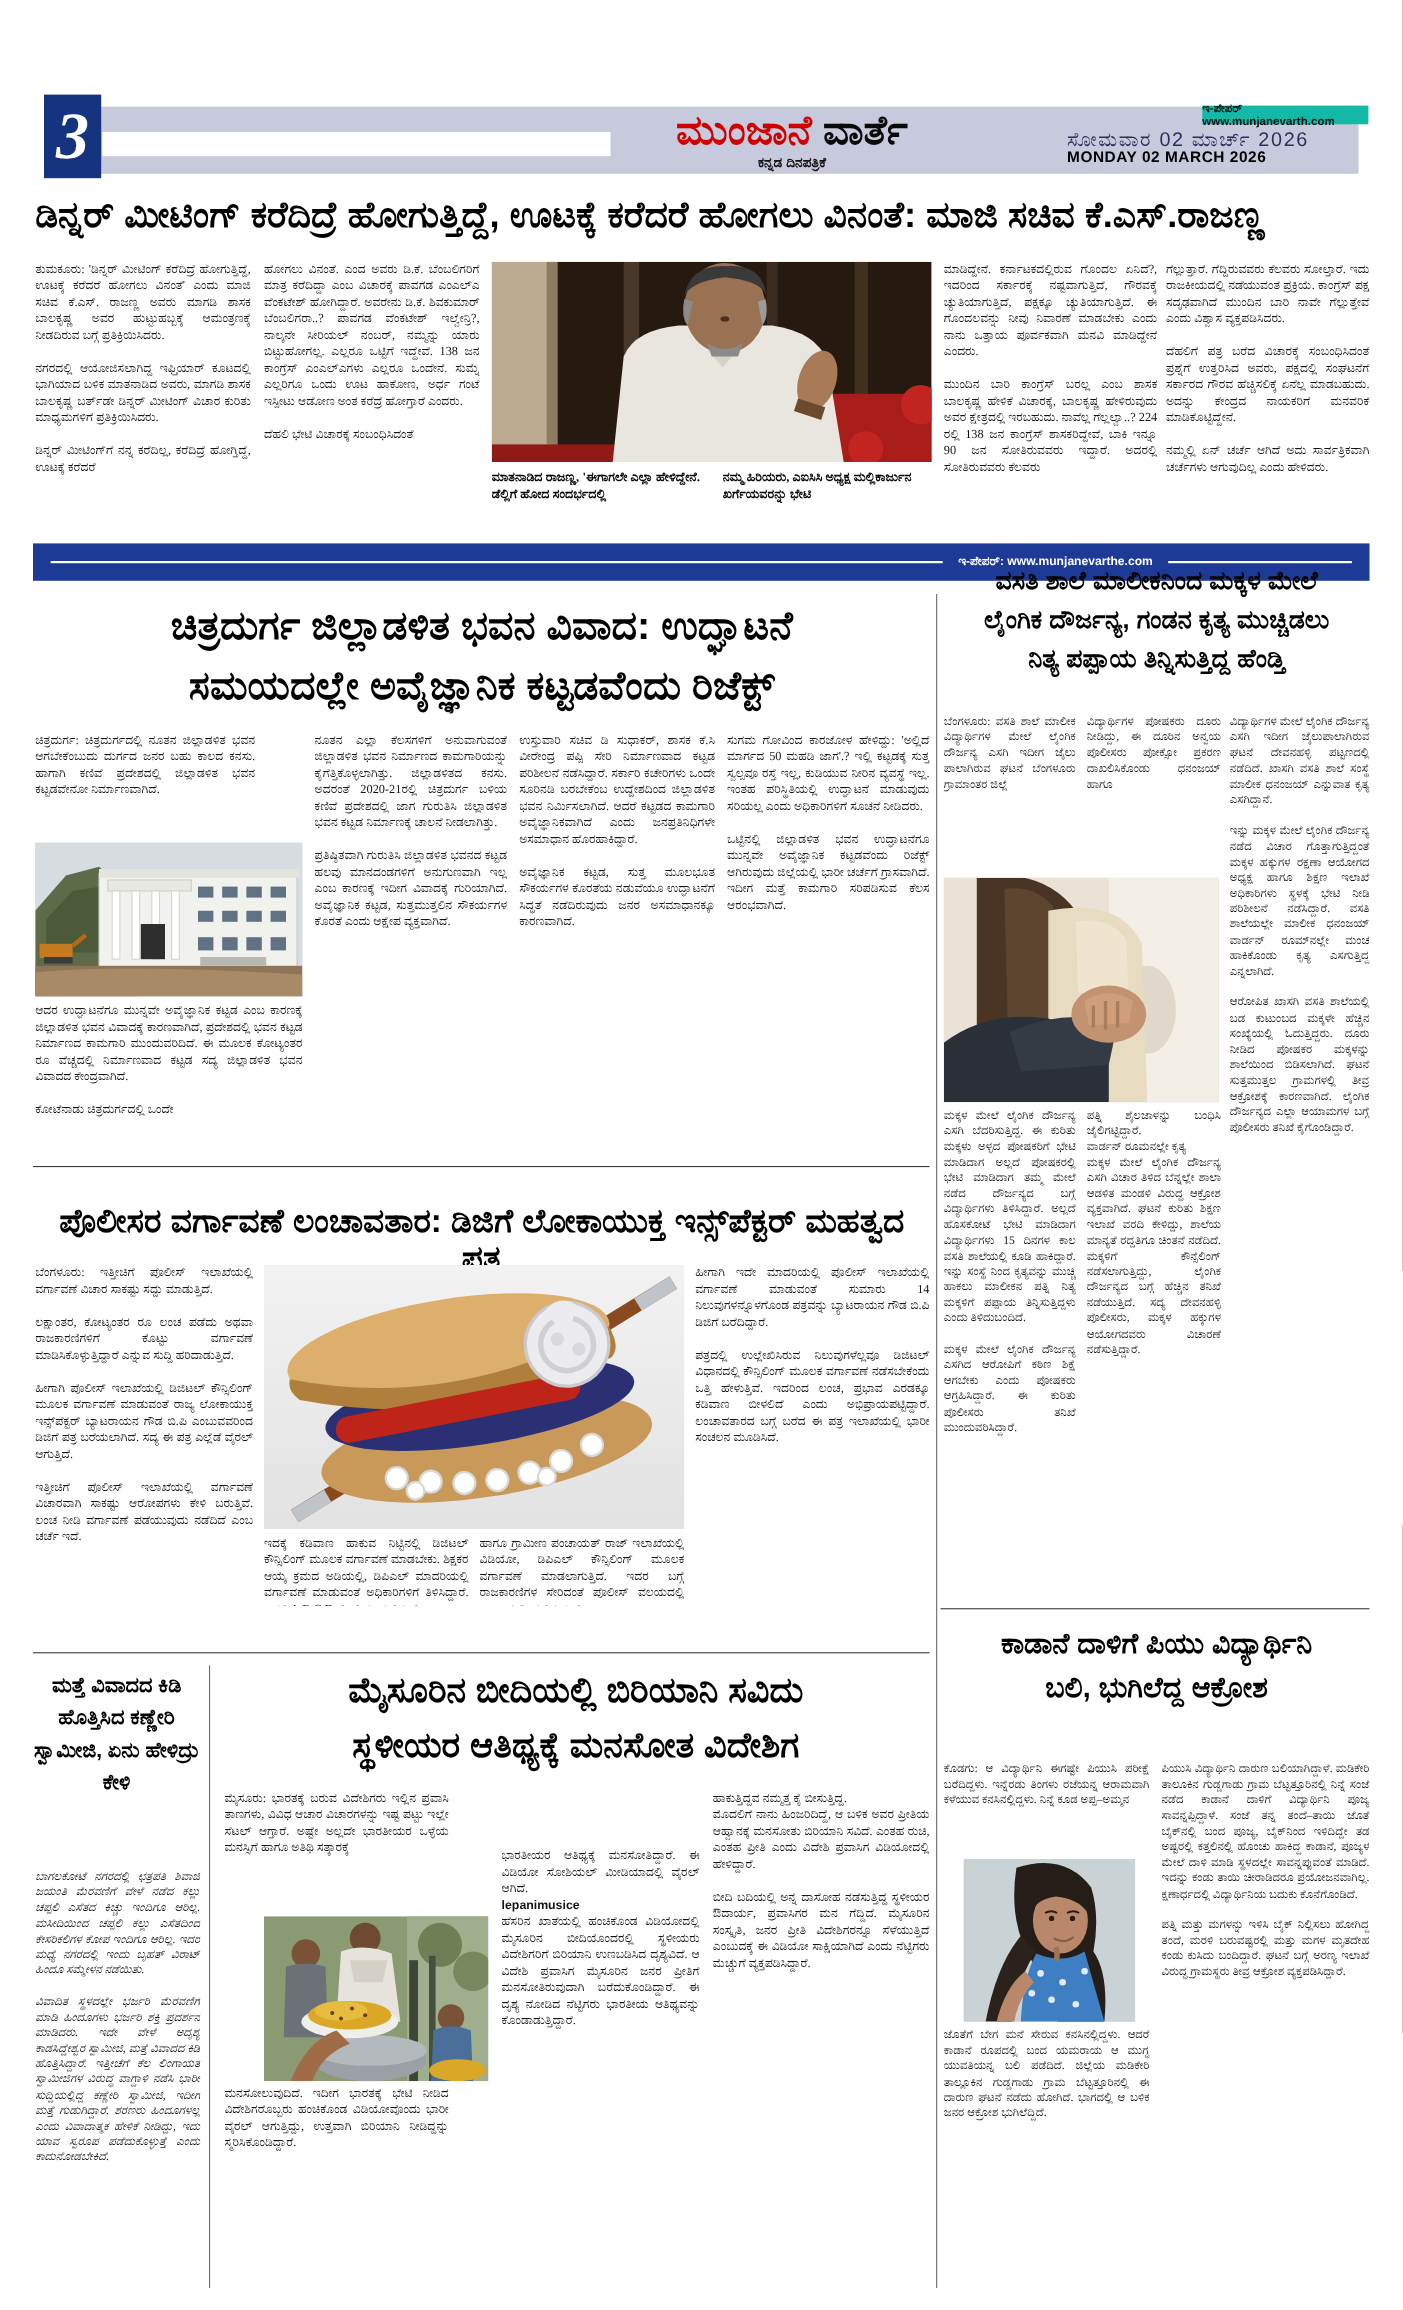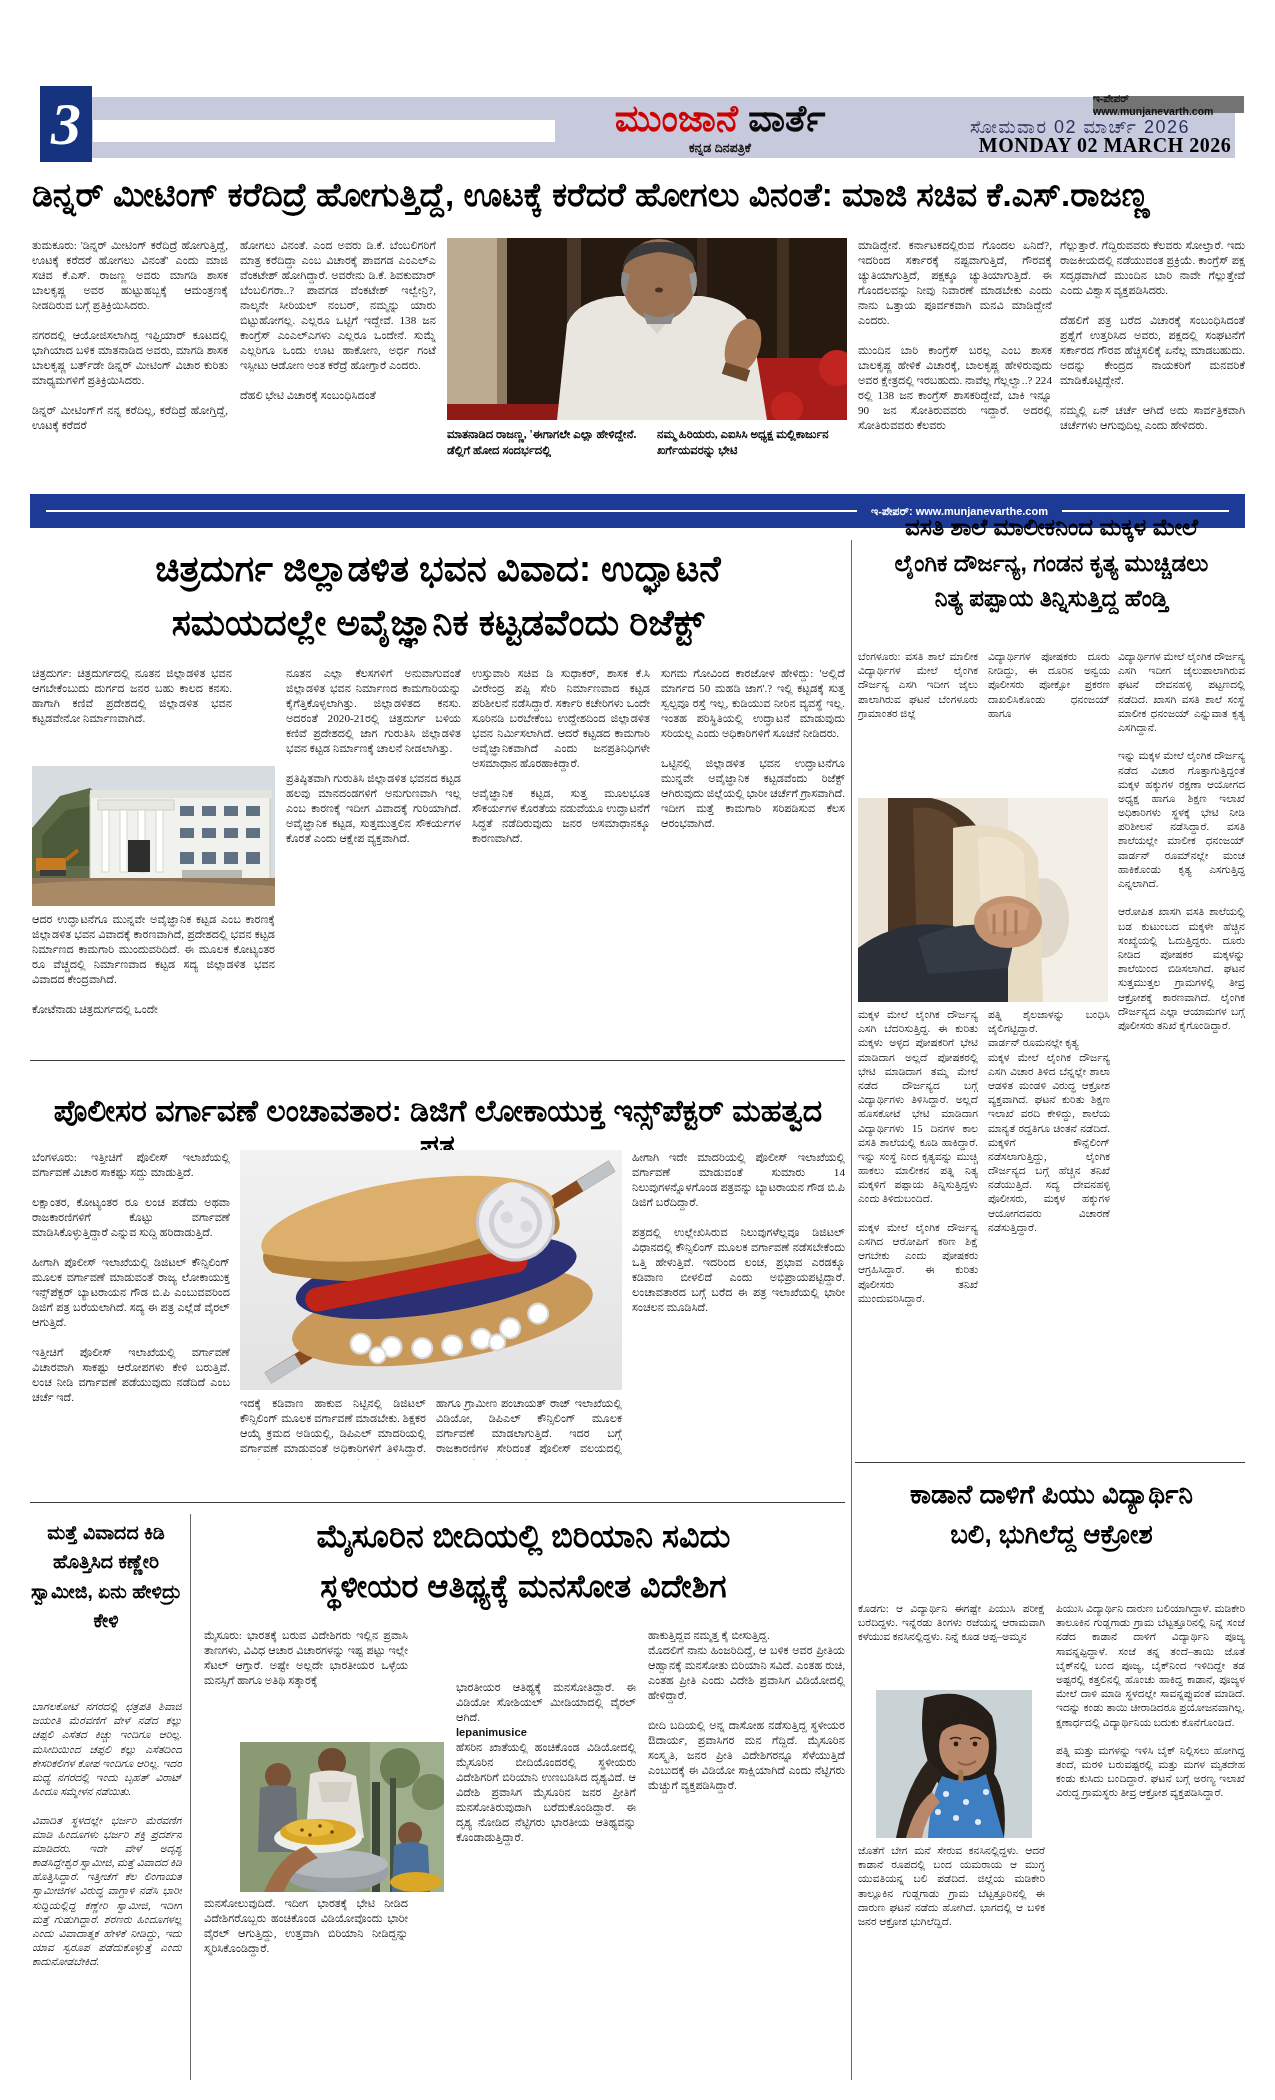--- a/index.html
+++ b/index.html
@@ -17,26 +17,26 @@
   .photo{overflow:hidden;background:#ddd;}
   .photo svg{display:block;}
   
   .band{background:#c7c9dc;}
   .numbox{background:#16337f;color:#fff;display:flex;align-items:center;justify-content:center;
           font-family:"Liberation Serif",serif;font-style:italic;font-weight:bold;font-size:60px;}
   .mast-red{color:#cf0000;}
   .mast-black{color:#0a0a0a;}
   .masthead{font-family:"Liberation Sans",sans-serif;font-weight:bold;font-size:37px;line-height:1;}
   .mast-sub{font-family:"Liberation Sans",sans-serif;font-weight:bold;font-size:12.5px;margin-top:4px;}
-  .whitebox{background:#737373;display:flex;align-items:center;justify-content:flex-end;
+  .whitebox{background:#14b8a6;display:flex;align-items:center;justify-content:flex-end;
             font-family:"Liberation Sans",sans-serif;font-weight:bold;font-size:10.5px;padding-right:4px;}
   .datekn{font-family:"Liberation Sans",sans-serif;font-size:18px;color:#2e2e5e;
           letter-spacing:1.5px;text-align:left;}
-  .dateen{font-family:Liberation Serif, serif;font-weight:bold;font-size:20px;color:#000;
-          text-align:center;letter-spacing:0.5px;}
+  .dateen{font-family:Liberation Sans, sans-serif;font-weight:bold;font-size:14px;color:#000;
+          text-align:left;letter-spacing:0.5px;}
   
   .bluebar{background:#1d3a96;display:flex;align-items:center;gap:14px;padding:0 16px;box-sizing:border-box;}
   .bluebar .line{height:2px;background:#fff;}
   .bluebar .txt{color:#fff;font-family:"Liberation Sans",sans-serif;font-weight:bold;
                 font-size:11px;white-space:nowrap;}
 </style>
 </head>
 <body>
 
 <div class="page">

